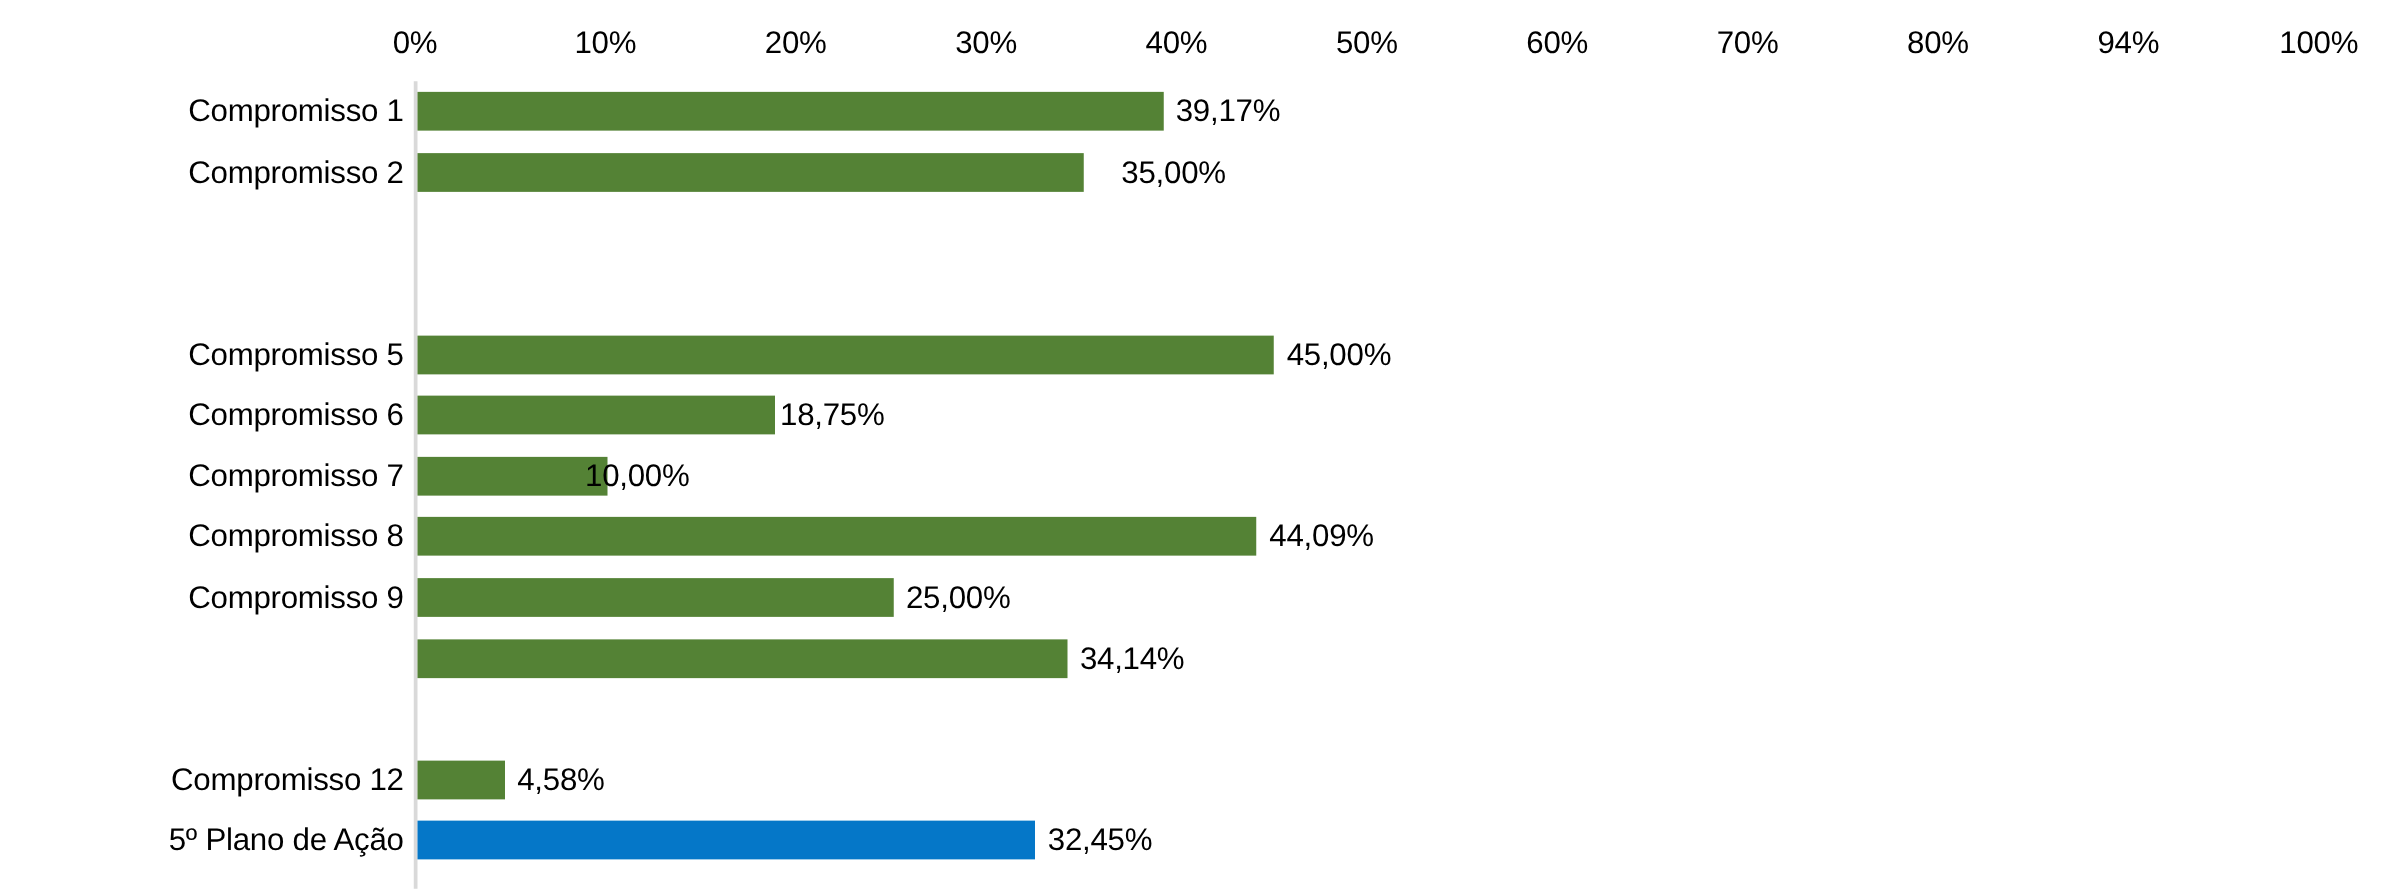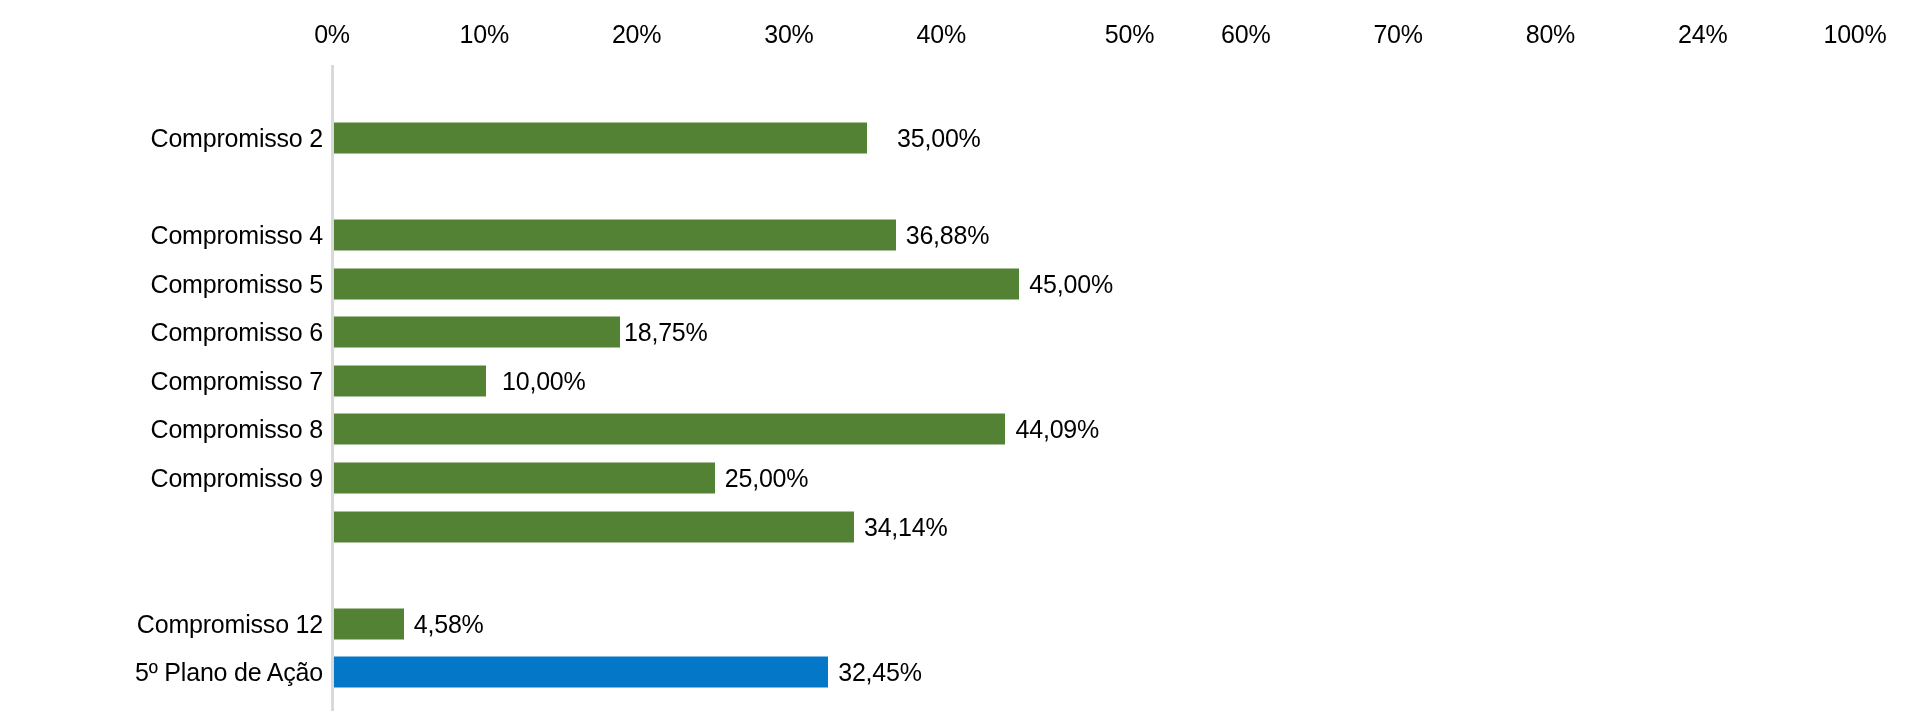--- a/index.html
+++ b/index.html
@@ -104,54 +104,54 @@
 <body>
 
 <div class="chart">
 
   <div class="axis-top">
       <div class="tick-label" style="left: 332px;">0%</div>
       <div class="tick-label" style="left: 484.3px;">10%</div>
       <div class="tick-label" style="left: 636.6px;">20%</div>
       <div class="tick-label" style="left: 788.9px;">30%</div>
       <div class="tick-label" style="left: 941.2px;">40%</div>
-      <div class="tick-label" style="left: 1093.5px; margin-left: 36px;">50%</div>
+      <div class="tick-label" style="left: 1093.5px;">50%</div>
       <div class="tick-label" style="left: 1245.8px;">60%</div>
       <div class="tick-label" style="left: 1398.1px;">70%</div>
       <div class="tick-label" style="left: 1550.4px;">80%</div>
-      <div class="tick-label" style="left: 1702.7px;">24%</div>
+      <div class="tick-label" style="left: 1702.7px;">94%</div>
       <div class="tick-label" style="left: 1855px;">100%</div>
     </div>
 
   <div class="plot">
     <div class="axis-line"></div>
+  <div class="row" style="top: 9px;">
+        <div class="cat-label">Compromisso 1</div>
+        <div class="bar green" style="width: 596.559px; background: rgb(84, 130, 53);"></div>
+        <div class="val-label" style="left: 940.559px;">39,17%</div>
+      </div>
       <div class="row" style="top: 57.6px;">
         <div class="cat-label">Compromisso 2</div>
         <div class="bar green" style="width: 533.05px; background: rgb(84, 130, 53);"></div>
         <div class="val-label" style="left: 877.05px; margin-left: 20px;">35,00%</div>
-      </div>
-      <div class="row" style="top: 154.8px;">
-        <div class="cat-label">Compromisso 4</div>
-        <div class="bar green" style="width: 561.682px; background: rgb(84, 130, 53);"></div>
-        <div class="val-label" style="left: 905.682px;">36,88%</div>
       </div>
       <div class="row" style="top: 203.4px;">
         <div class="cat-label">Compromisso 5</div>
         <div class="bar green" style="width: 685.35px; background: rgb(84, 130, 53);"></div>
         <div class="val-label" style="left: 1029.35px;">45,00%</div>
       </div>
       <div class="row" style="top: 252px;">
         <div class="cat-label">Compromisso 6</div>
         <div class="bar green" style="width: 285.562px; background: rgb(84, 130, 53);"></div>
         <div class="val-label" style="left: 624px;">18,75%</div>
       </div>
       <div class="row" style="top: 300.6px;">
         <div class="cat-label">Compromisso 7</div>
         <div class="bar green" style="width: 152.3px; background: rgb(84, 130, 53);"></div>
-        <div class="val-label" style="left: 502px; text-align: center;">10,00%</div>
+        <div class="val-label" style="left: 468px; text-align: center;">10,00%</div>
       </div>
       <div class="row" style="top: 349.2px;">
         <div class="cat-label">Compromisso 8</div>
         <div class="bar green" style="width: 671.491px; background: rgb(84, 130, 53);"></div>
         <div class="val-label" style="left: 1015.49px;">44,09%</div>
       </div>
       <div class="row" style="top: 397.8px;">
         <div class="cat-label">Compromisso 9</div>
         <div class="bar green" style="width: 380.75px; background: rgb(84, 130, 53);"></div>
         <div class="val-label" style="left: 724.75px;">25,00%</div>

